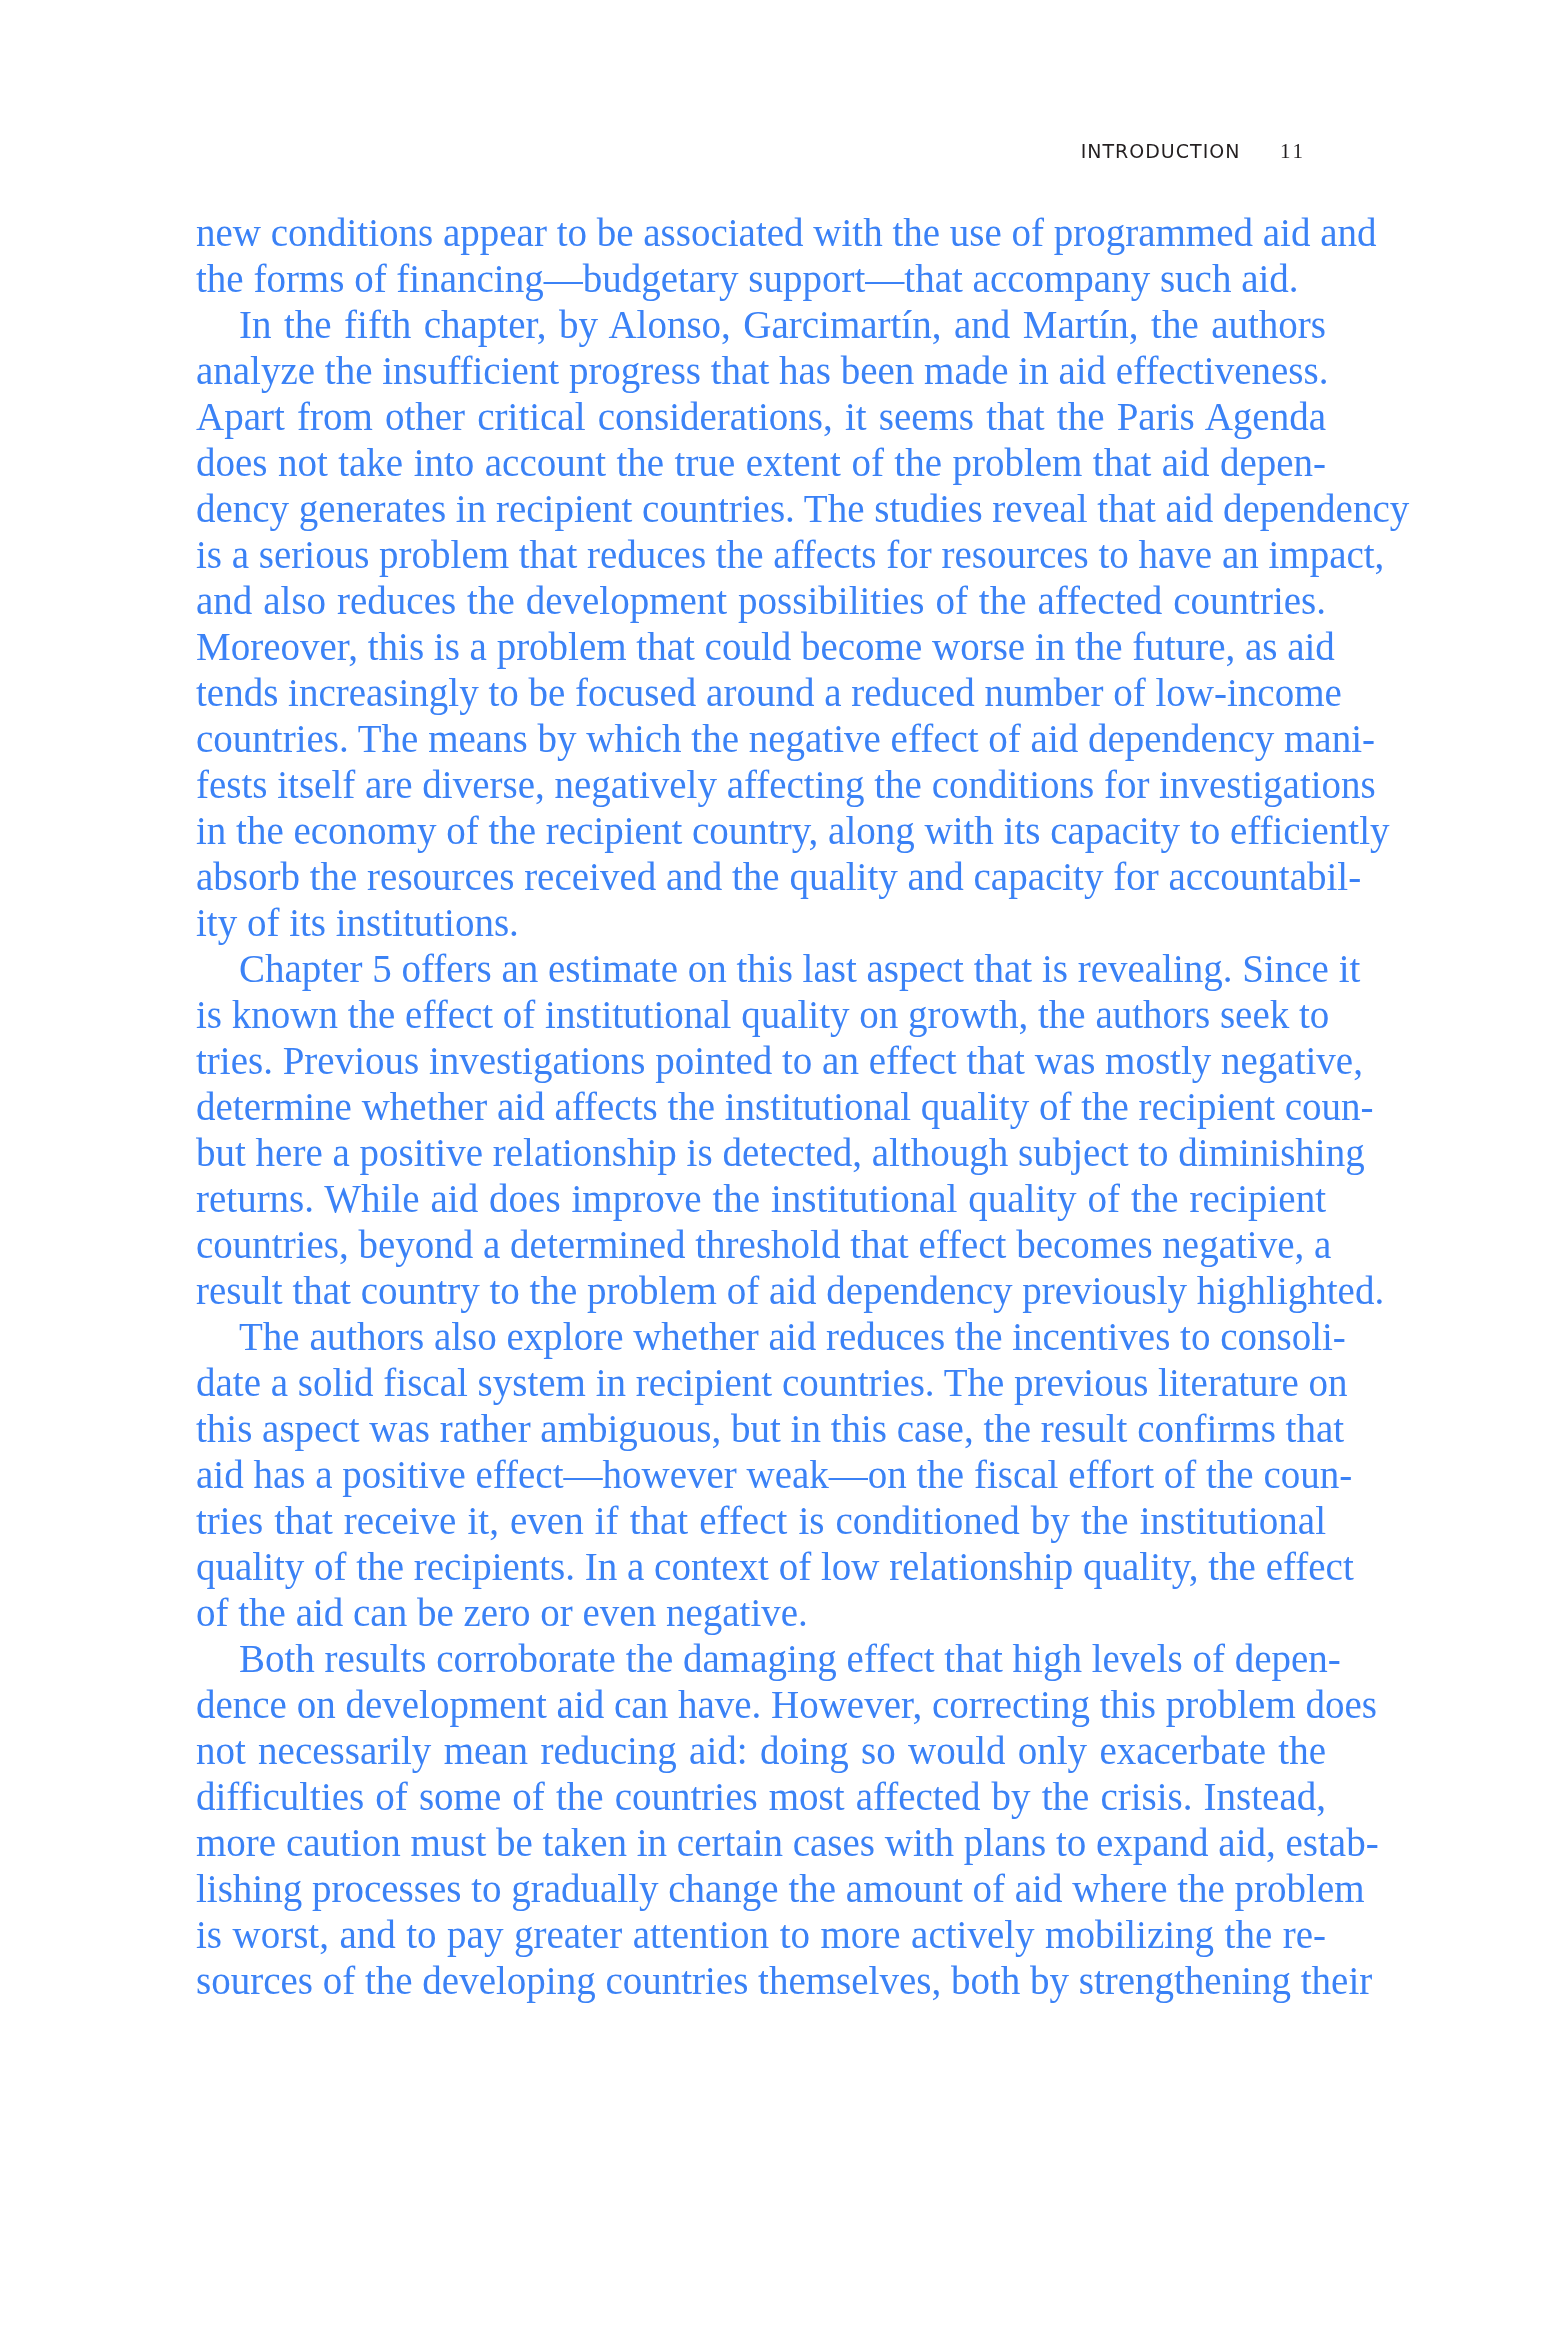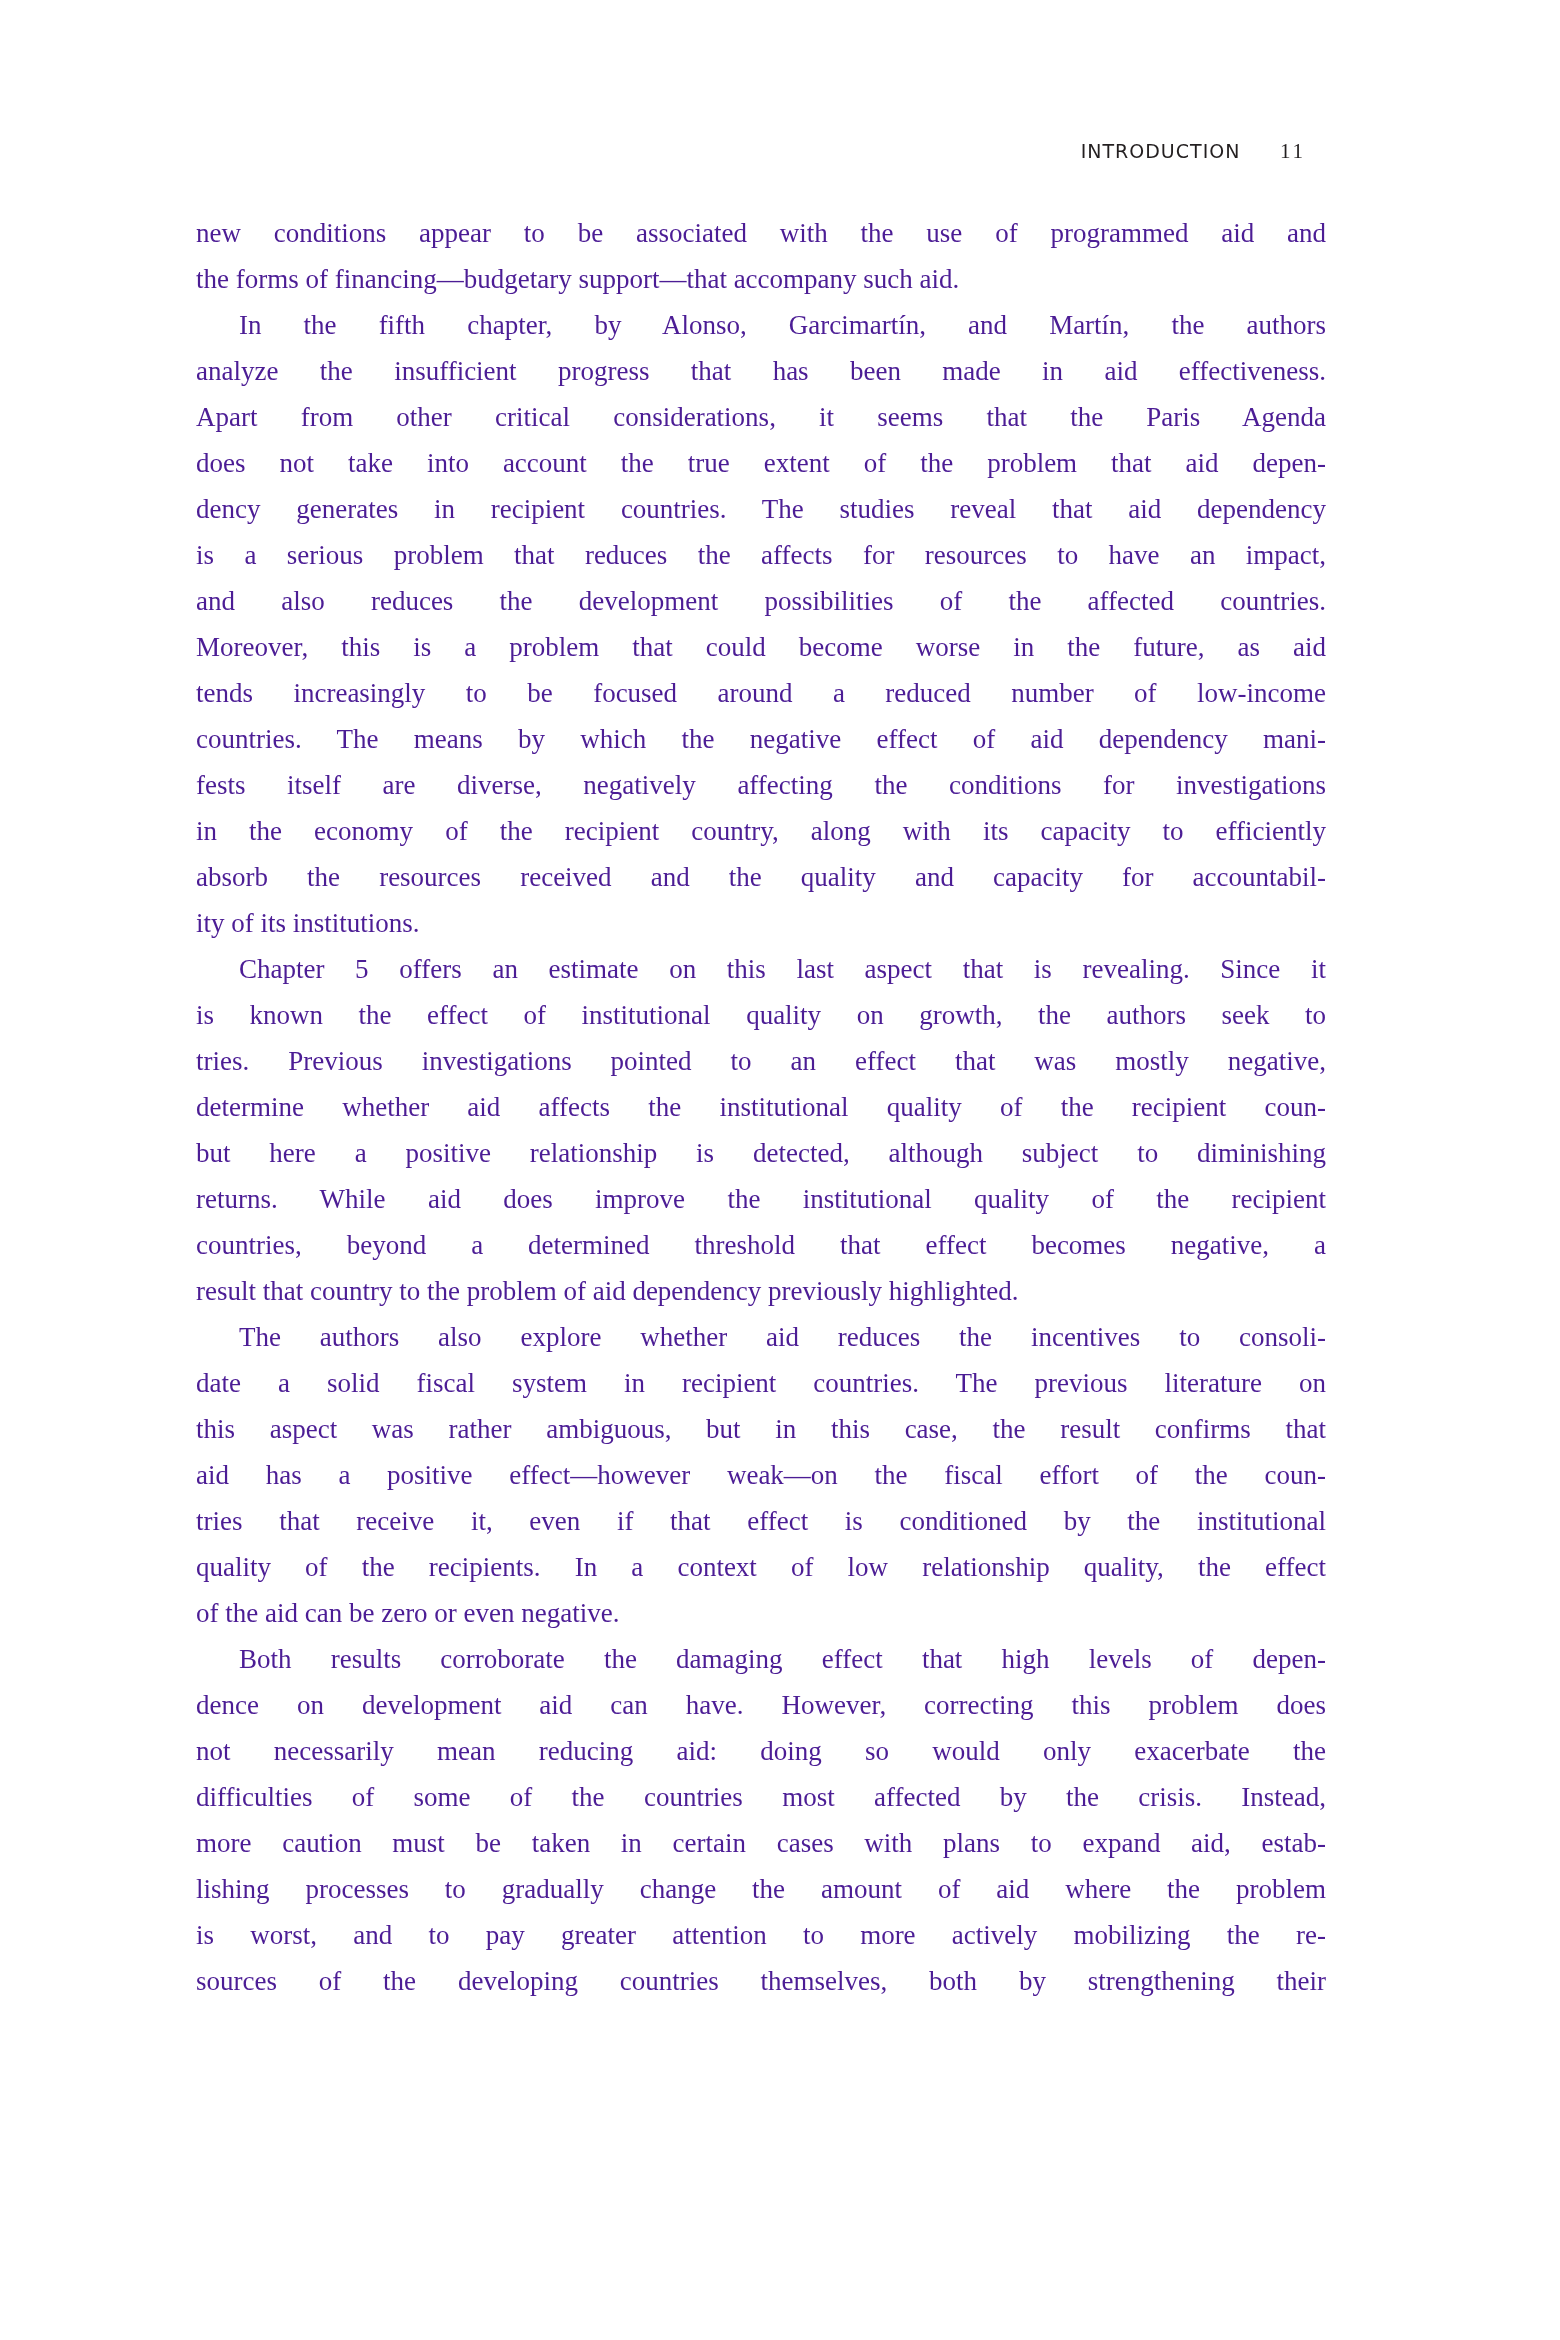--- a/index.html
+++ b/index.html
@@ -8,22 +8,22 @@
   .running-head {
     position: absolute; top: 139px; right: 237px;
     font-family: "DejaVu Sans", sans-serif; font-size: 19px; letter-spacing: 1px;
     color: #231f20; white-space: nowrap;
   }
   .running-head .folio {
     font-family: "Liberation Serif", serif; font-size: 21px; margin-left: 32.5px; letter-spacing: 2.9px;
   }
   .body-text {
     position: absolute; left: 196px; top: 210px; width: 1130px;
-    font-family: "Liberation Serif", serif; font-size: 27px; line-height: 46px;
-    color: #4c1d95;
+    font-family: "Liberation Serif", serif; font-size: 39px; line-height: 46px;
+    color: #3b82f6;
   }
   .line {
     display: block; height: 46px; white-space: nowrap;
     text-align: justify; text-align-last: justify;
   }
   .line.indent { text-indent: 43px; }
   .line.last { text-align-last: left; }
 </style>
 </head>
 <body>

